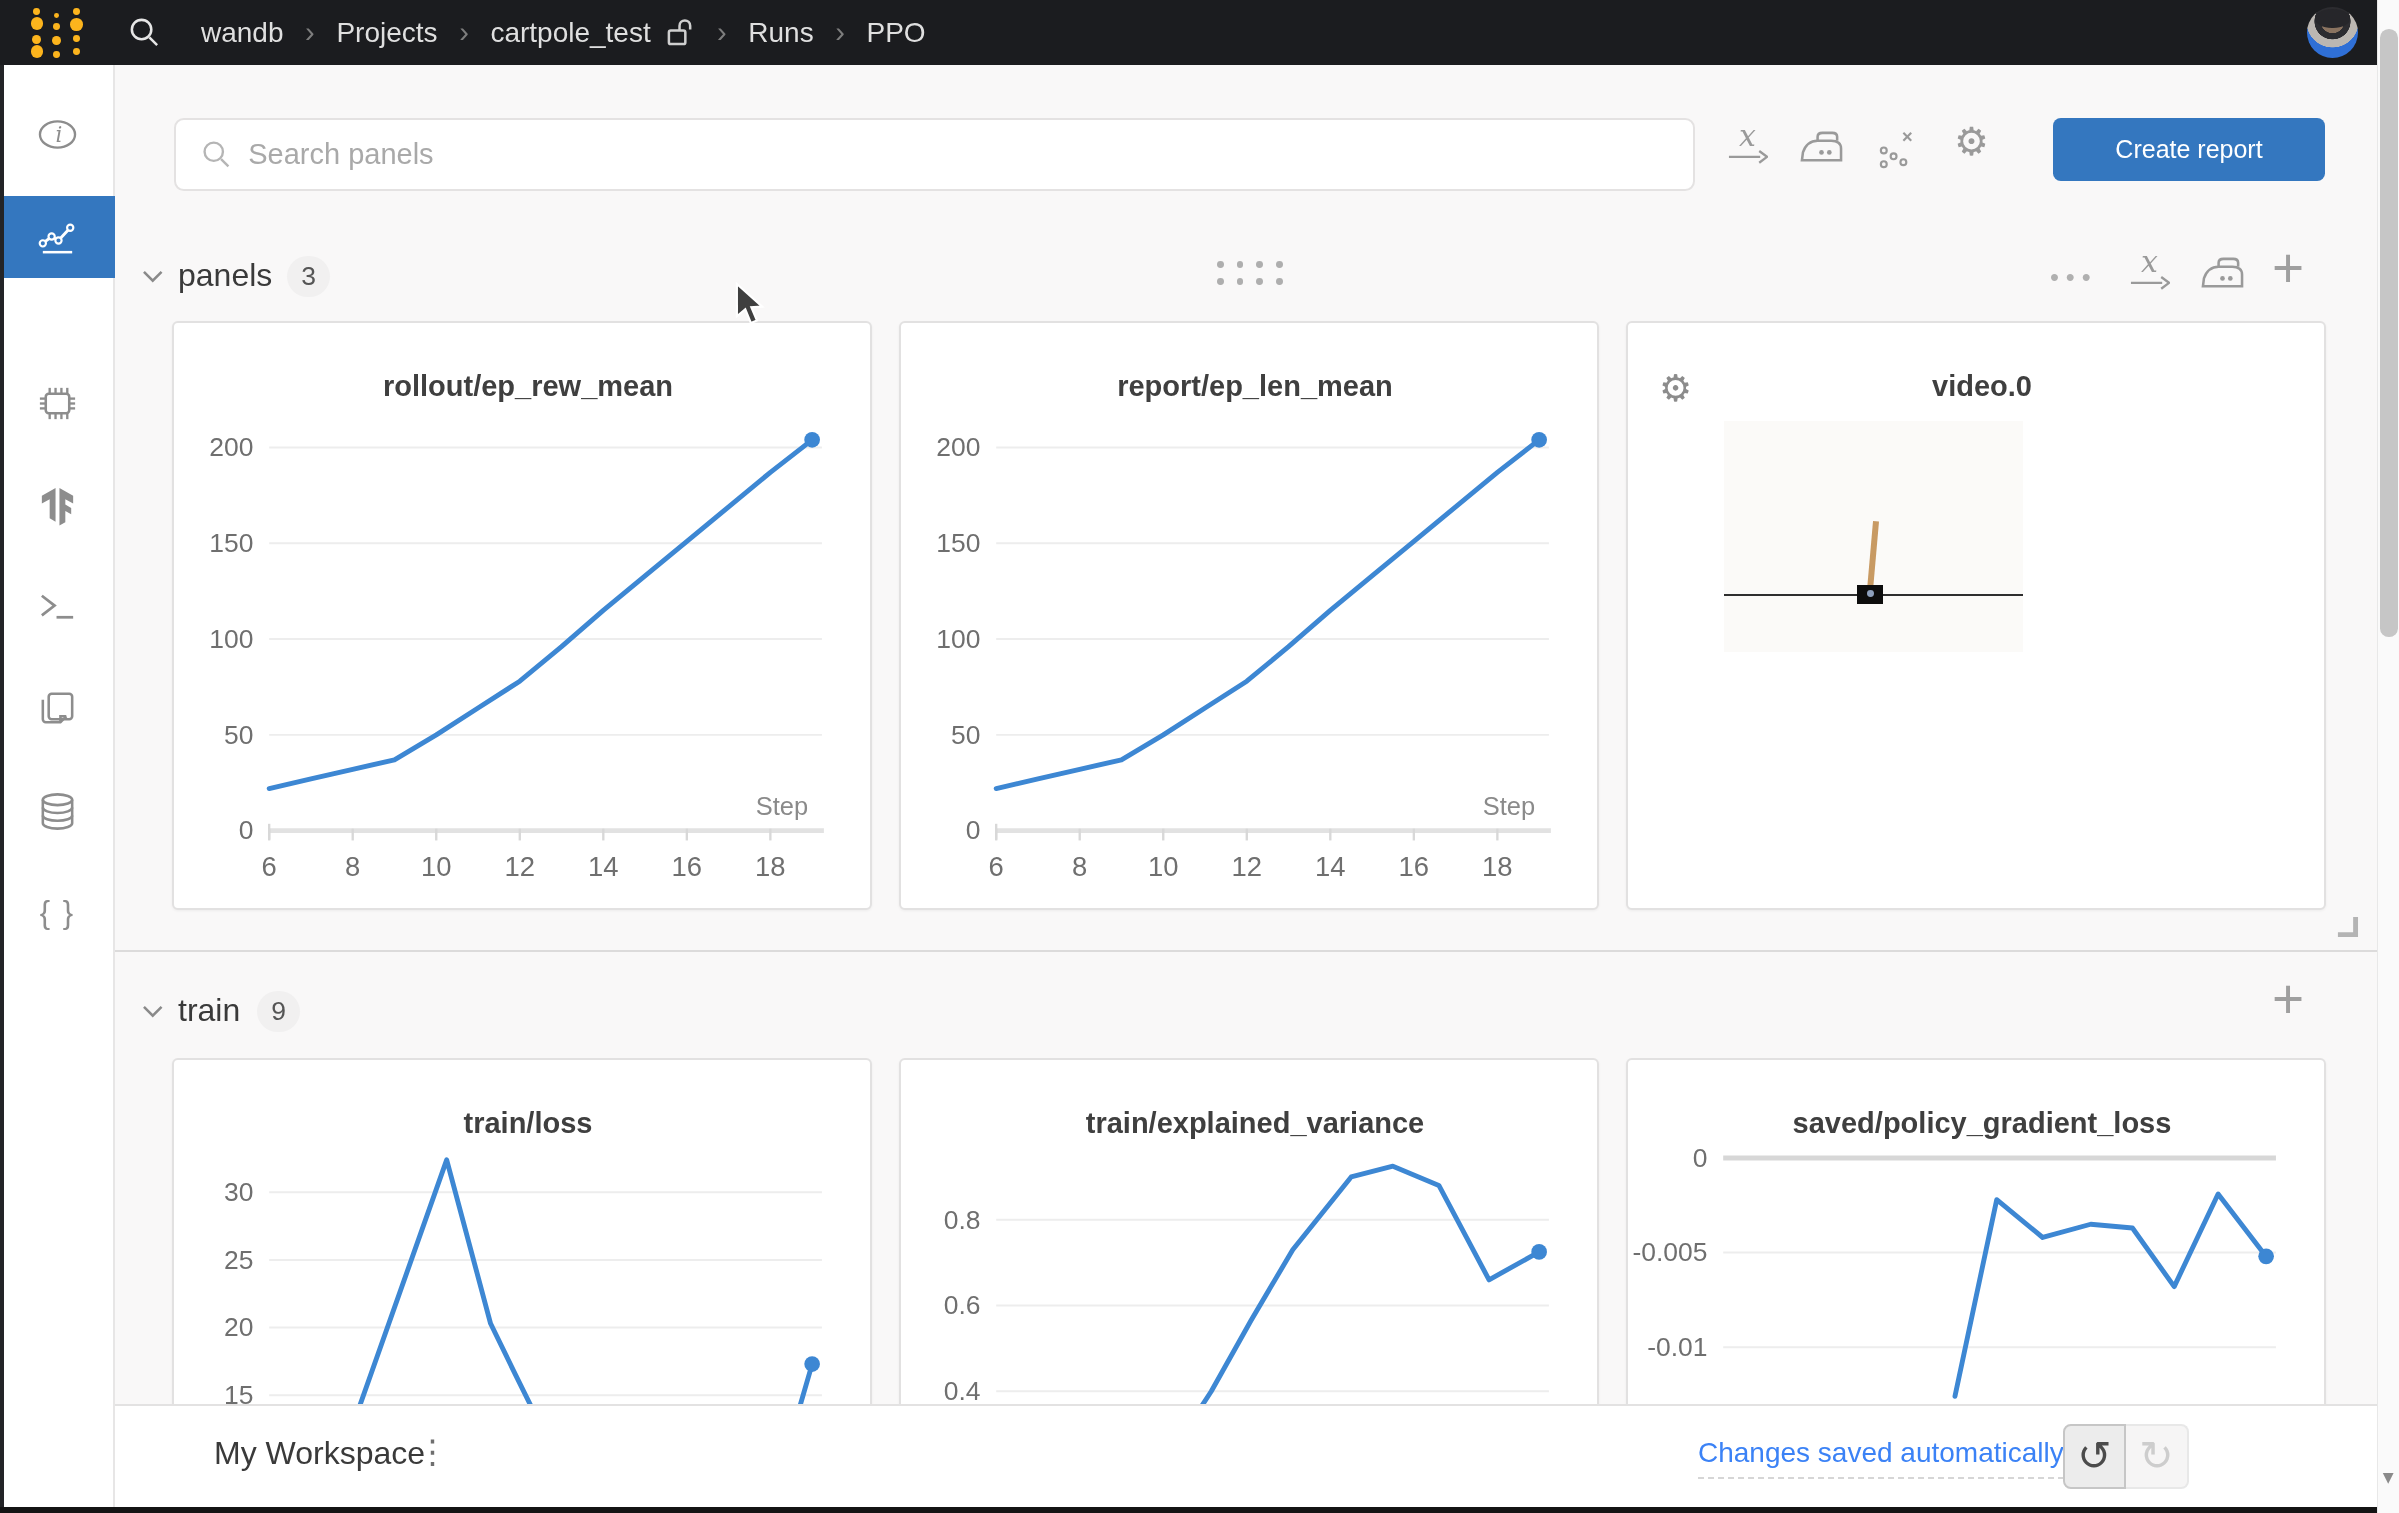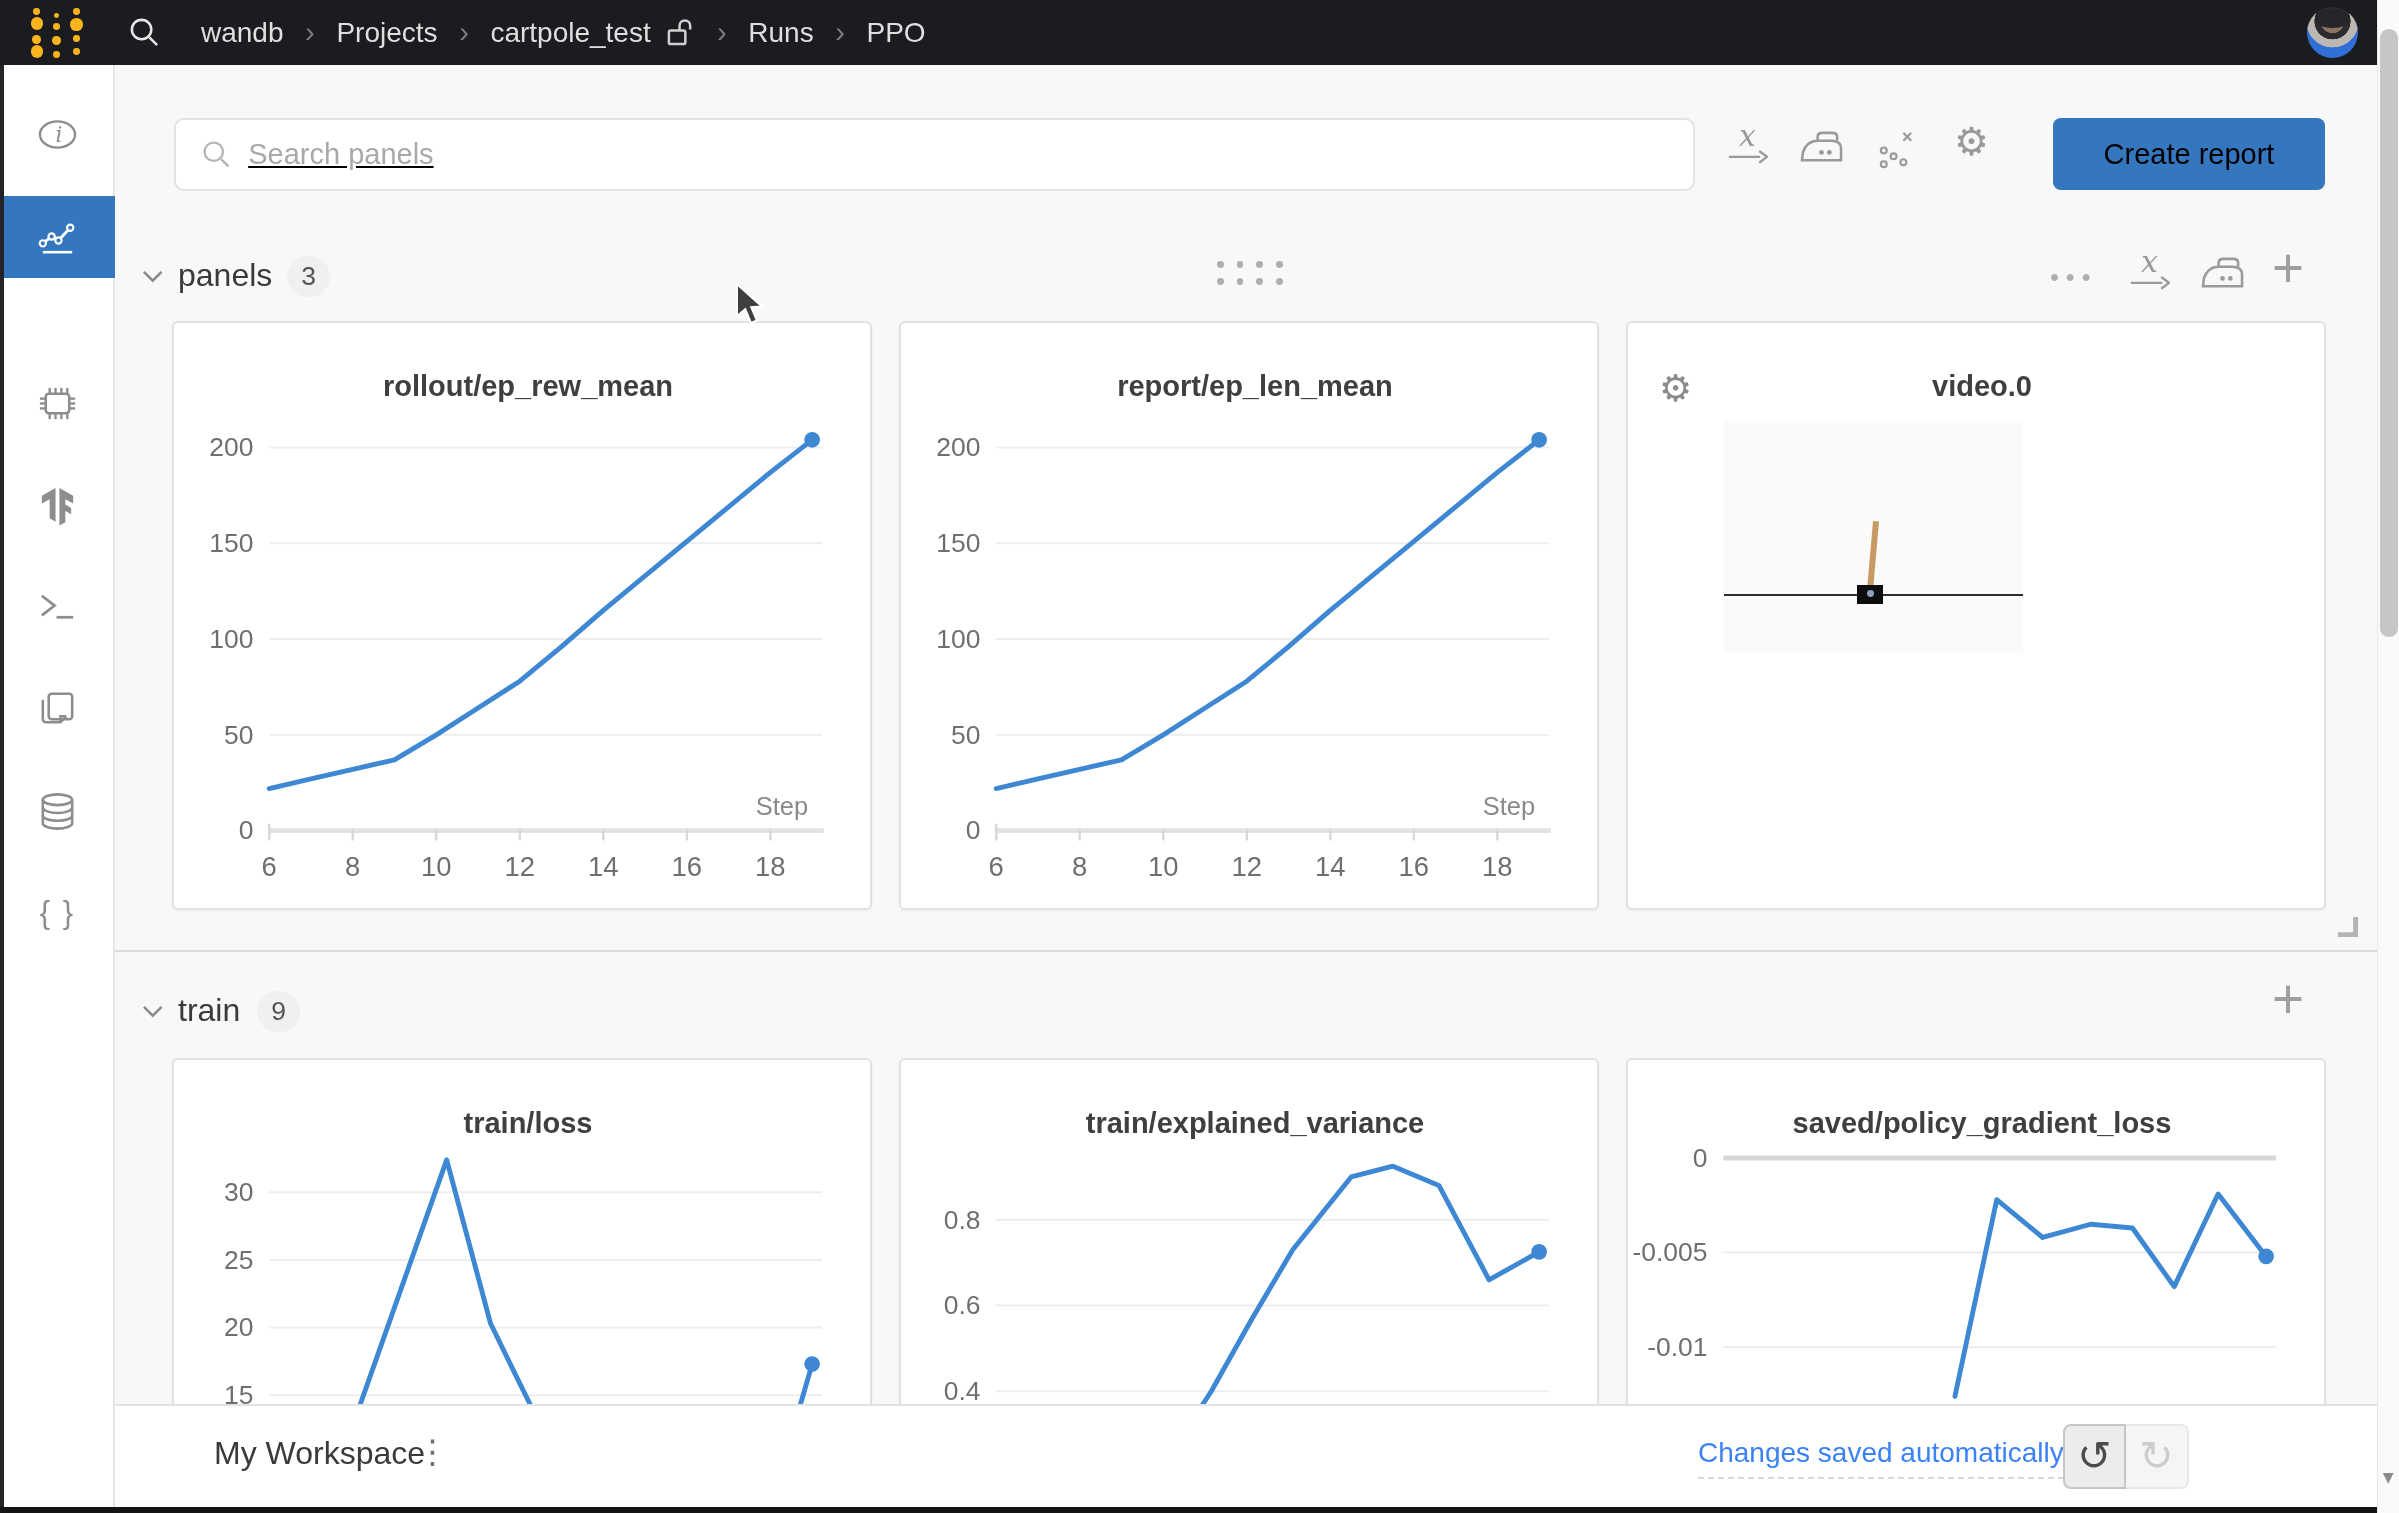--- a/index.html
+++ b/index.html
@@ -20,28 +20,28 @@
   .avatar:before { content:""; position:absolute; left:7.8px; top:2px; width:35px; height:19.6px; border-radius:50%; background:#26262a; }
 
   
   .leftedge { position:absolute; left:0; top:65px; width:3.9px; height:1449px; background:#232427; z-index:31; }
   .sidebar { position:absolute; left:0; top:65px; width:115px; height:1449px; background:#ffffff; border-right:2px solid #e7e6e6; z-index:30; }
   .side-item { position:absolute; left:0; width:115px; height:82px; display:flex; align-items:center; justify-content:center; color:#8d8d8d; }
   .side-item.active { background:#3477bf; color:#ffffff; }
   .glyph-txt { font-size:31px; color:#8d8d8d; letter-spacing:2px; }
 
   
-  .searchbox { position:absolute; left:174px; top:118px; width:1521px; height:73px; background:#fff; border:2px solid #e4e2e2; border-radius:9.8px; display:flex; align-items:center; padding-left:23.5px; gap:15.7px; z-index:5;text-decoration:underline;}
+  .searchbox { position:absolute; left:174px; top:118px; width:1521px; height:73px; background:#fff; border:2px solid #e4e2e2; border-radius:9.8px; display:flex; align-items:center; padding-left:23.5px; gap:15.7px; z-index:5;}
   .searchbox input { border:none; outline:none; font-size:29px; color:#444; width:1274px; font-family:"Liberation Sans",sans-serif; background:transparent; }
   .searchbox input::placeholder { color:#a9a9a9; }
   .tool-ico { position:absolute; display:flex; flex-direction:column; align-items:center; color:#9a9a9a; cursor:pointer; z-index:5;}
   .xaxis-ico .xi { font-family:"DejaVu Serif", serif; font-style:italic; font-size:30px; line-height:25.5px; }
   .xaxis-ico svg { display:block; }
   .gear-glyph { font-size:39px; color:#9a9a9a; line-height:39px; }
-  .btn-primary { position:absolute; left:2053px; top:118px; width:272px; height:72px; background:#3477bf; color:#000000; font-size:29px; border:none; border-radius:7.8px; cursor:pointer; z-index:5; font-family:"Liberation Sans",sans-serif;}
+  .btn-primary { position:absolute; left:2053px; top:118px; width:272px; height:63px; background:#3477bf; color:#ffffff; font-size:25px; border:none; border-radius:7.8px; cursor:pointer; z-index:5; font-family:"Liberation Sans",sans-serif;}
 
   
   .sec-title { position:absolute; font-size:32px; color:#3a3a3a; }
   .badge { position:absolute; min-width:43px; height:41px; background:#f1f0f0; border-radius:20.6px; color:#555; font-size:26.5px; display:flex; align-items:center; justify-content:center; padding:0 9.8px; }
   .chev { position:absolute; cursor:pointer; }
   .dots-grid { position:absolute; left:1217px; top:261px; display:grid; grid-template-columns:repeat(4,6.9px); grid-gap:9.8px 12.7px; cursor:grab; }
   .dots-grid i { width:6.9px; height:6.9px; border-radius:50%; background:#aeaeae; }
   .ellipsis { position:absolute; color:#b0b0b0; font-size:25.5px; letter-spacing:6.9px; cursor:pointer; }
   .plus { position:absolute; color:#9f9f9f; font-size:55px; font-weight:100; line-height:43px; cursor:pointer; }
 

